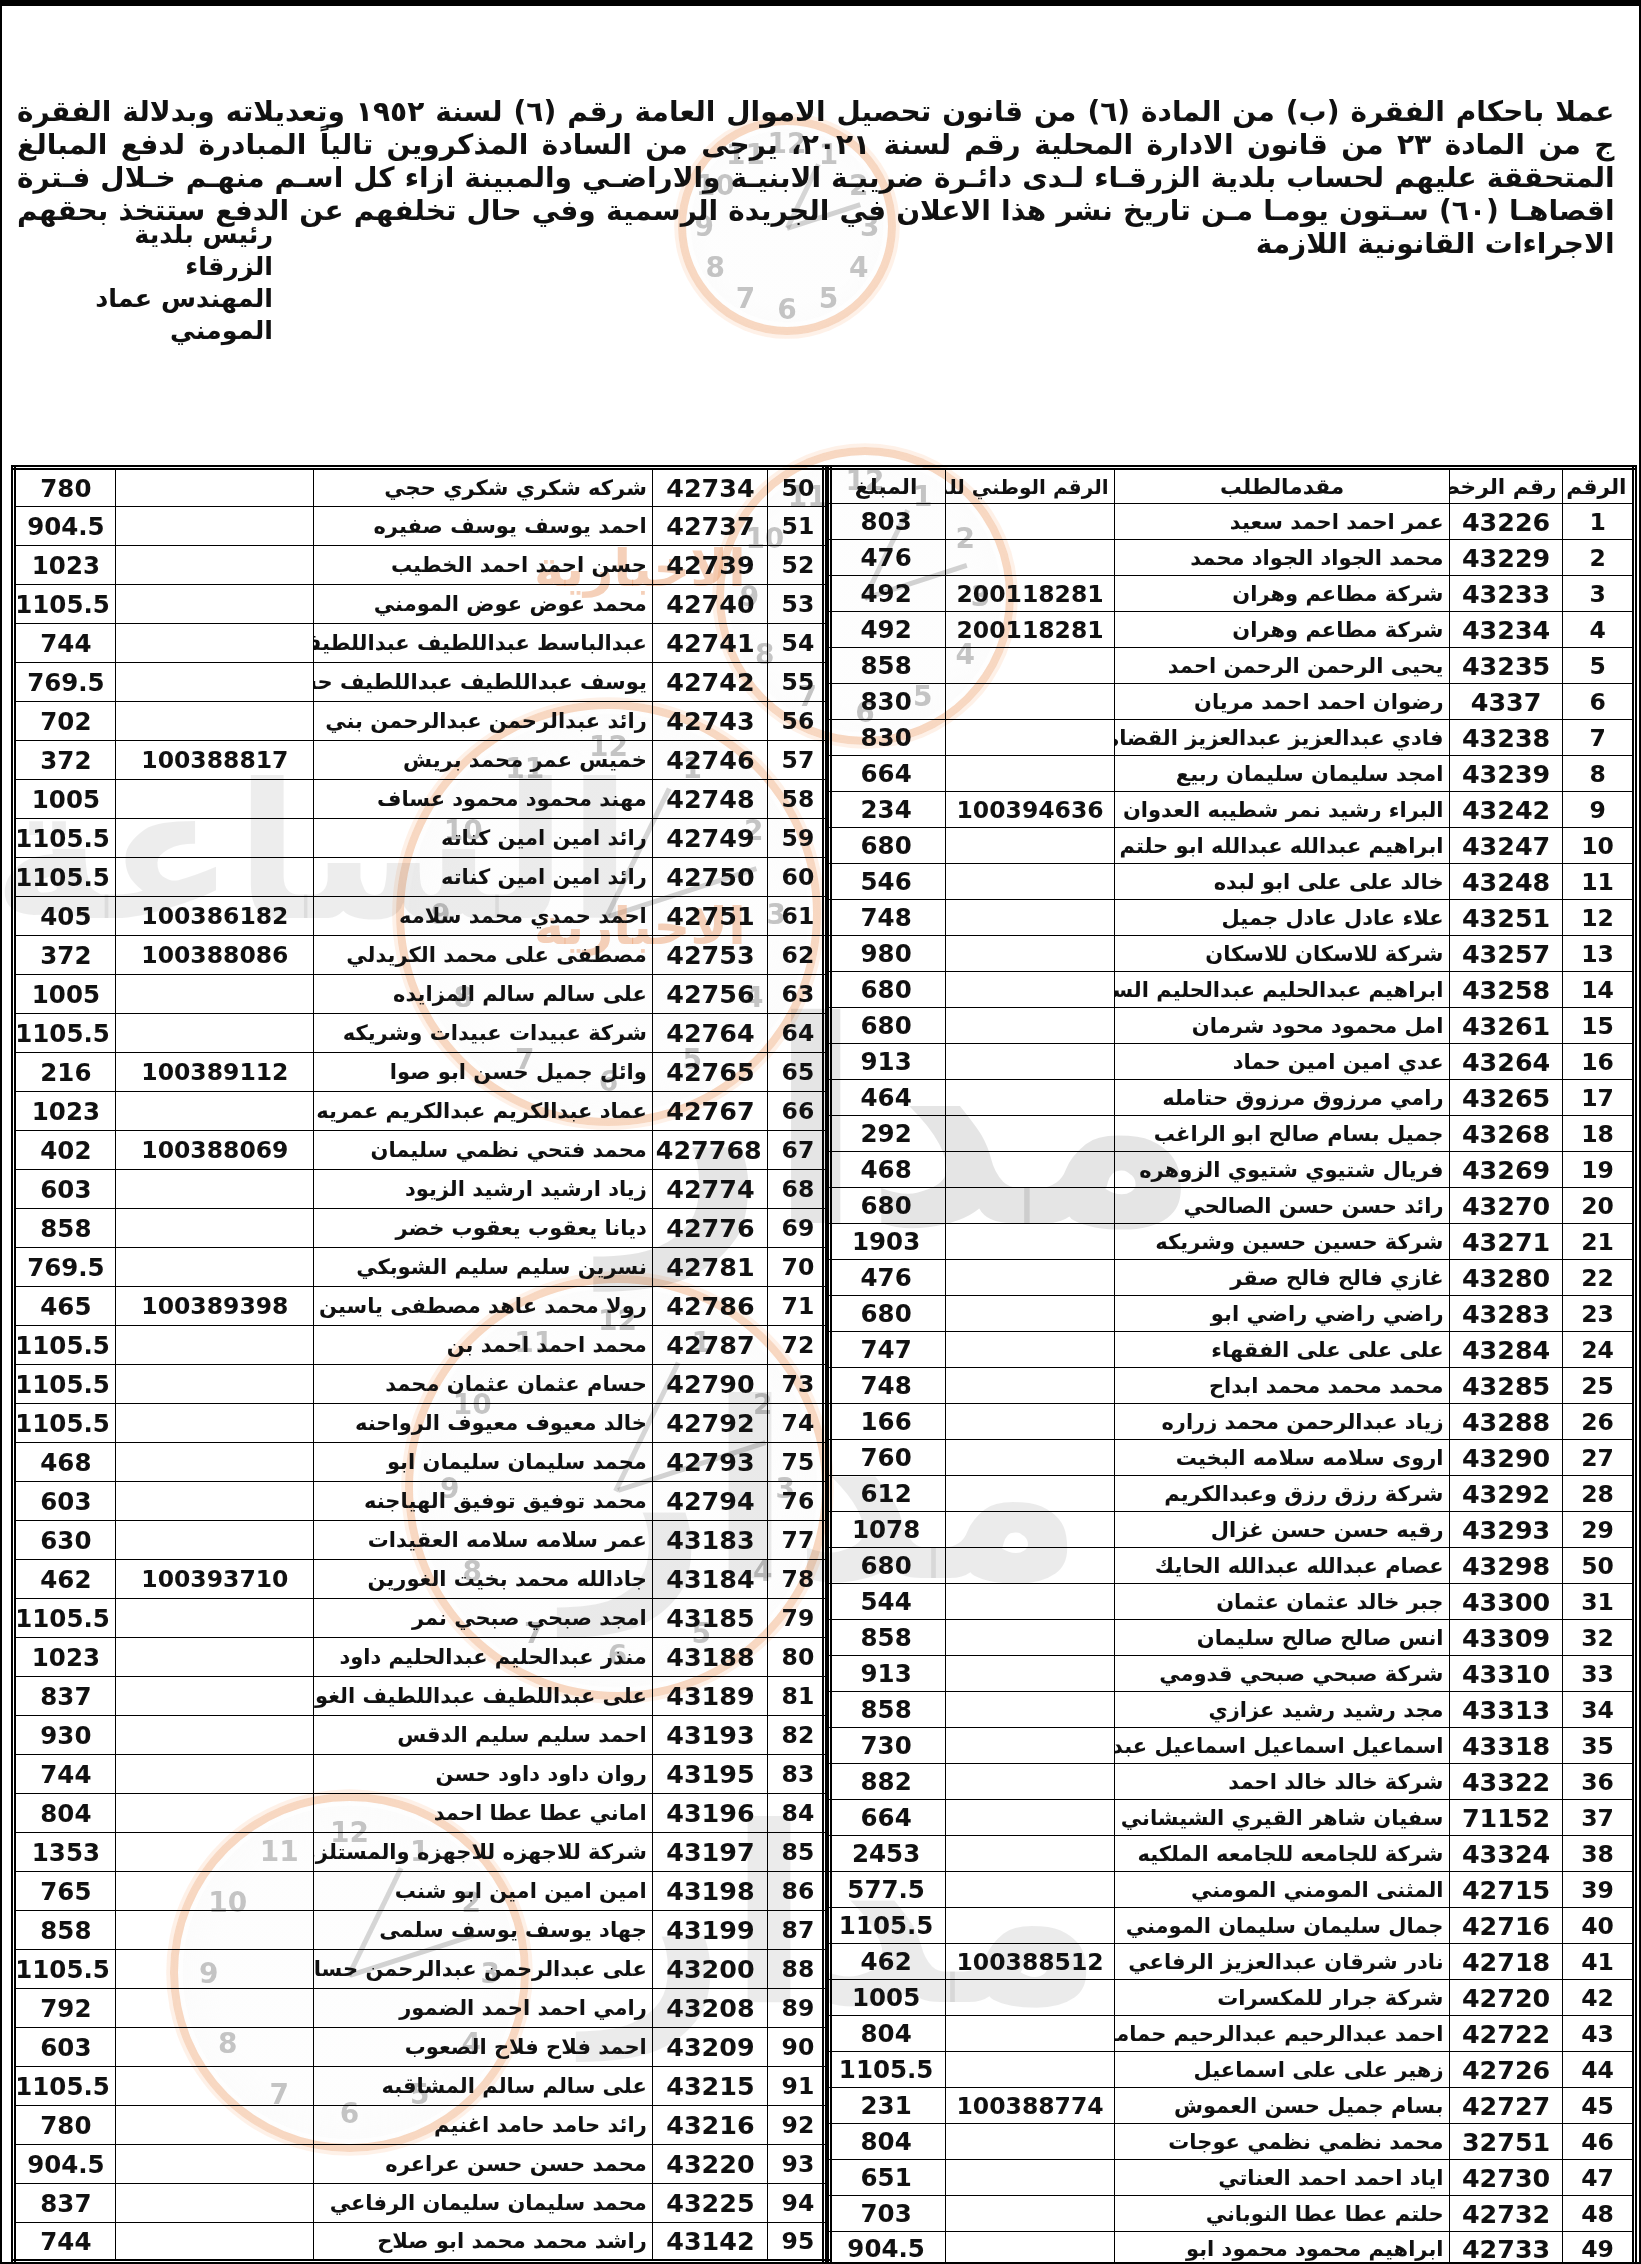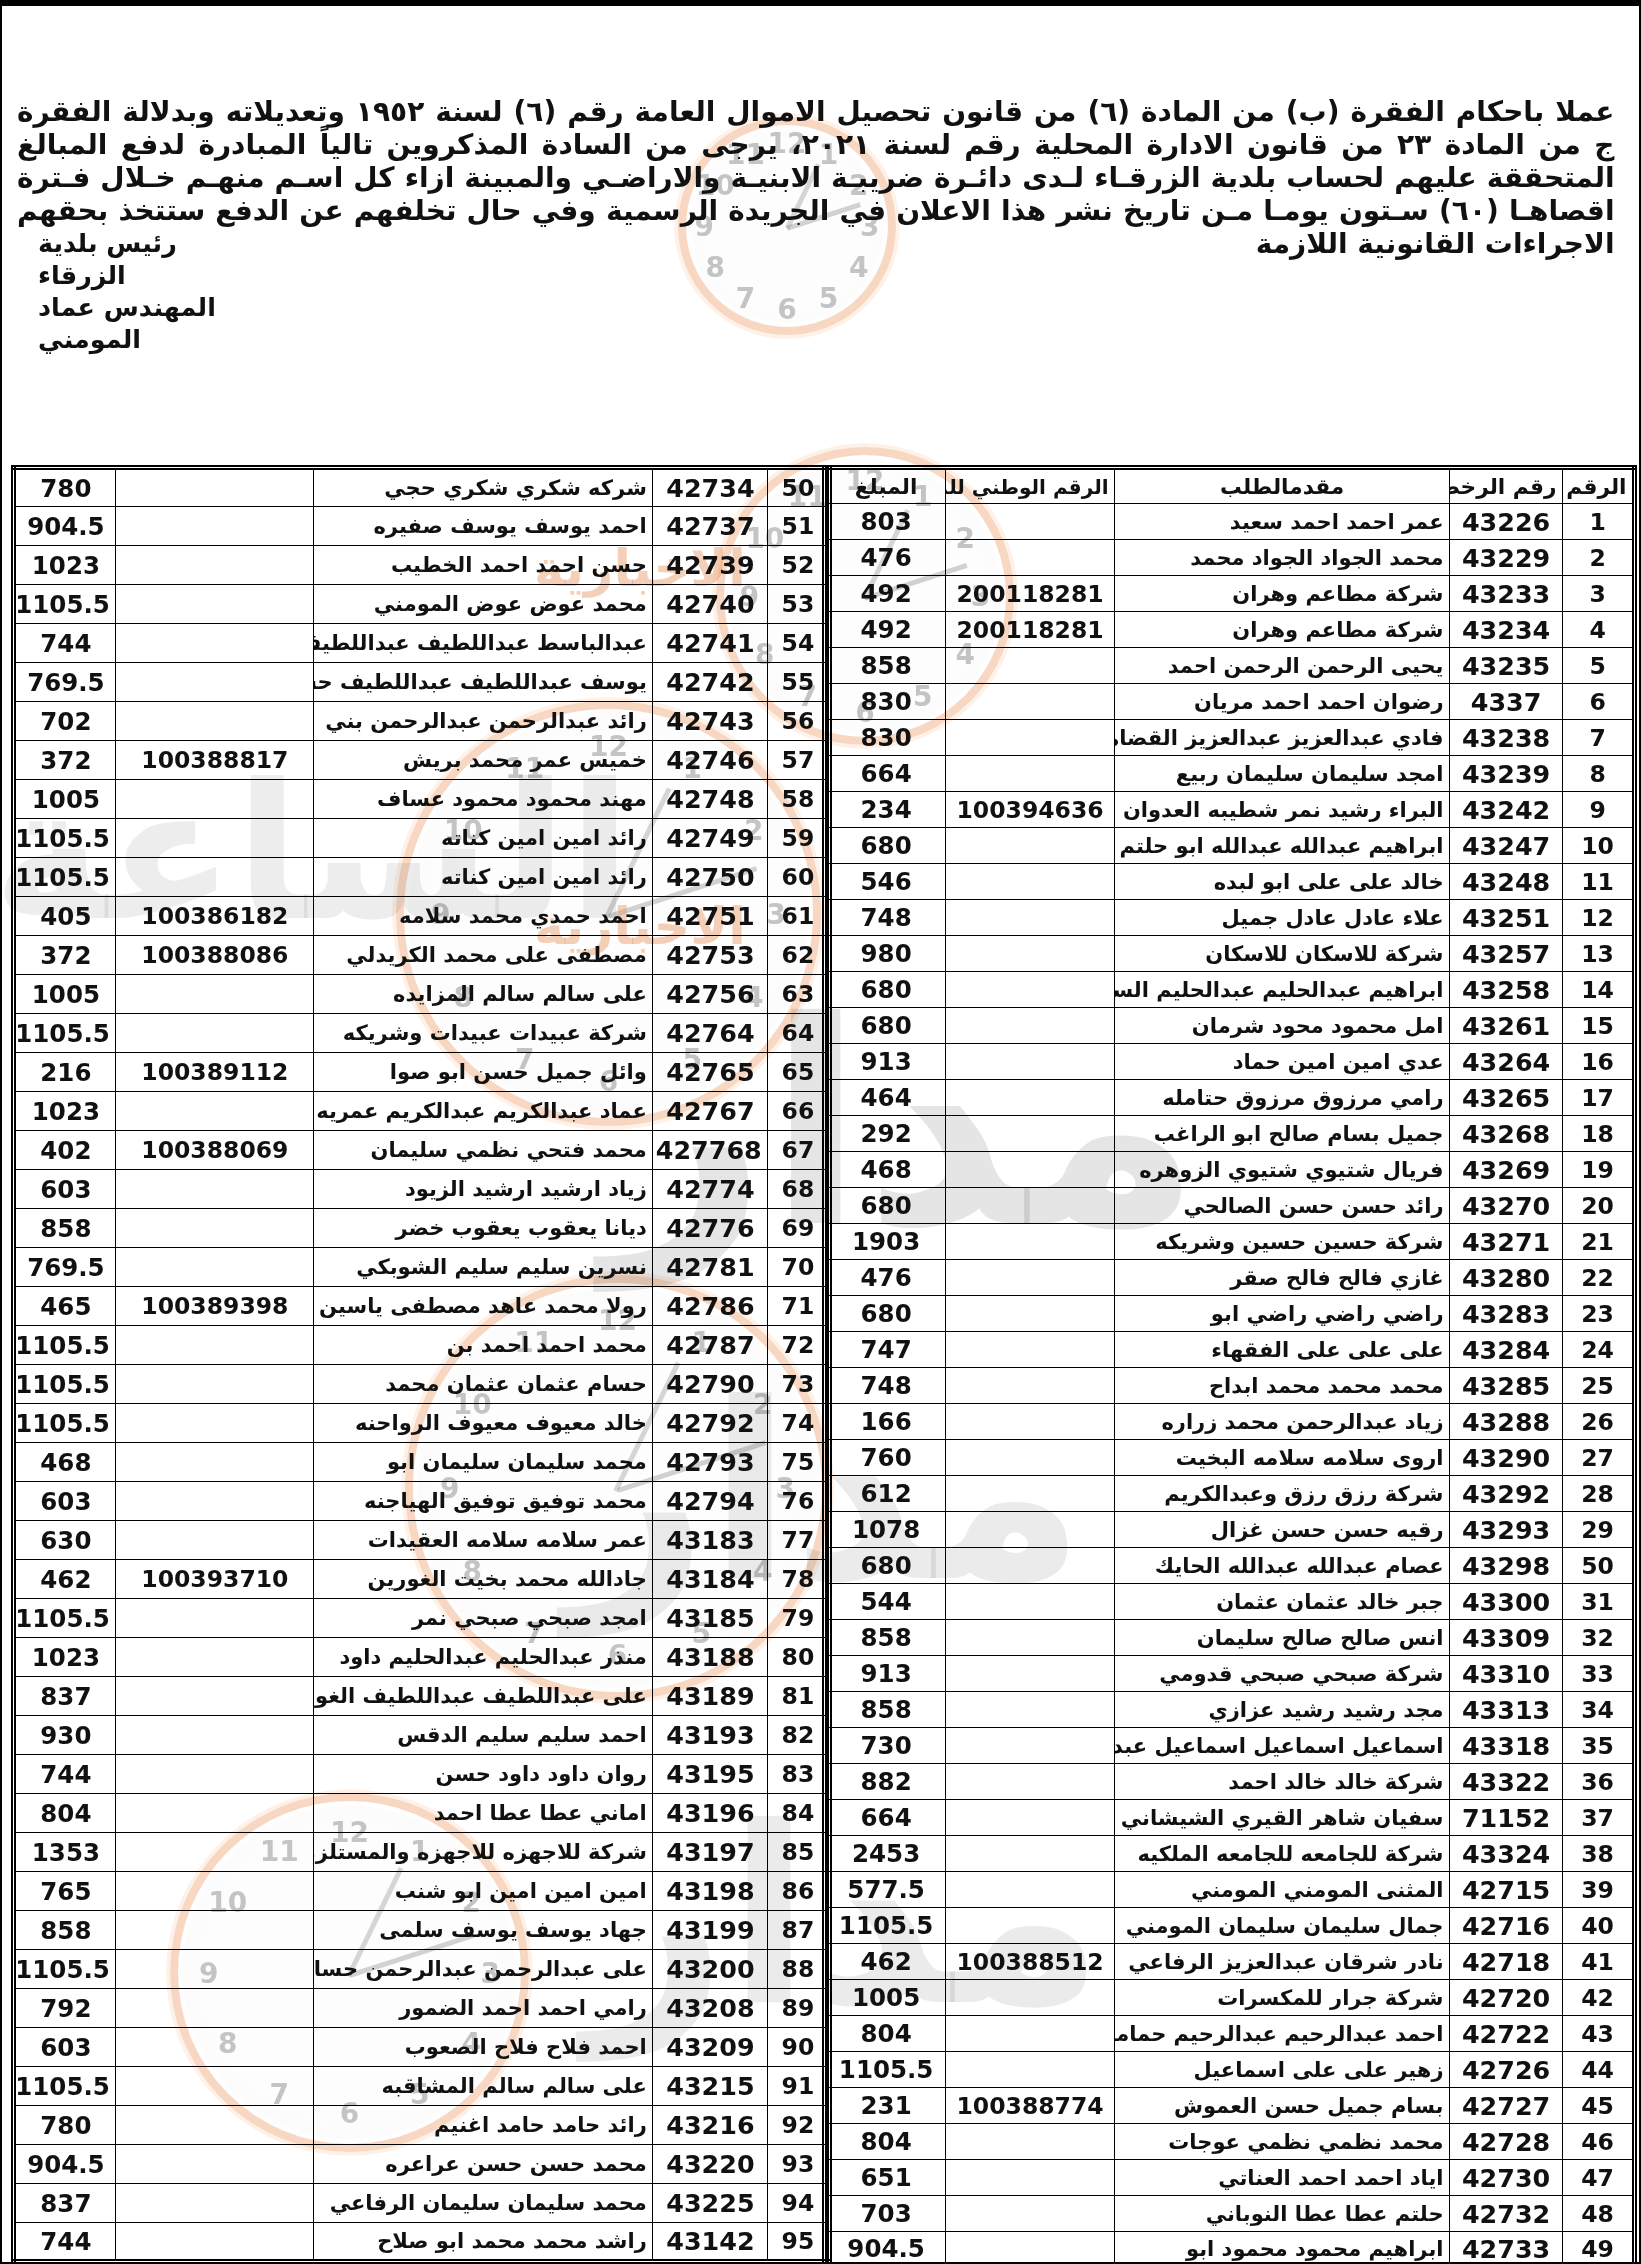--- a/index.html
+++ b/index.html
@@ -21,21 +21,21 @@
     background:rgba(110,110,110,.28); transform:rotate(26deg); transform-origin:bottom center;}
   .wm-num{position:absolute; transform:translate(-50%,-50%); color:rgba(90,90,90,.35);
     font-size:28px; font-weight:bold;}
   .wm-word{position:absolute; color:rgba(0,0,0,.10); white-space:nowrap; line-height:1; letter-spacing:3.8px;}
   .wm-word.peach{color:rgba(232,150,100,.45);}
   
   .content{position:absolute; inset:0; z-index:1;}
   .title{position:absolute; top:19px; left:0; width:100%; text-align:center; font-size:42px;}
   .body-text{position:absolute; top:89px; right:24.5px; left:15px; font-size:28px; line-height:33px;
     text-align:justify; text-align-last:right;}
-  .signature{position:absolute; left:36px; top:221px; width:235px; text-align:left; font-size:25.4px; line-height:32px;}
+  .signature{position:absolute; left:36px; top:212px; width:235px; text-align:right; font-size:25.4px; line-height:32px;}
   .note{position:absolute; top:247px; right:38px; font-size:29px;}
   table.tbl{position:absolute; border-collapse:collapse; table-layout:fixed;
     border:5.6px double #000; background:transparent;}
   table.tbl td, table.tbl th{border:1.9px solid #000; padding:0 5.6px; overflow:hidden;
     white-space:nowrap; background:transparent;}
   .tbl-right{top:459px; right:1.9px; width:810px;}
   .tbl-left{top:459px; left:9.4px; width:815px;}
   .tbl-right tr{height:36px;}
   .tbl-left tr{height:39px;}
   th{font-size:21.7px; text-align:center;}
@@ -469,21 +469,21 @@
           </tr>
           <tr>
             <td class="col-no">45</td>
             <td class="col-license">42727</td>
             <td class="col-applicant">بسام جميل حسن العموش</td>
             <td class="col-national">100388774</td>
             <td class="col-amount">231</td>
           </tr>
           <tr>
             <td class="col-no">46</td>
-            <td class="col-license">42728</td>
+            <td class="col-license">32751</td>
             <td class="col-applicant">محمد نظمي نظمي عوجات</td>
             <td class="col-national"></td>
             <td class="col-amount">804</td>
           </tr>
           <tr>
             <td class="col-no">47</td>
             <td class="col-license">42730</td>
             <td class="col-applicant">اياد احمد احمد العناتي</td>
             <td class="col-national"></td>
             <td class="col-amount">651</td>

